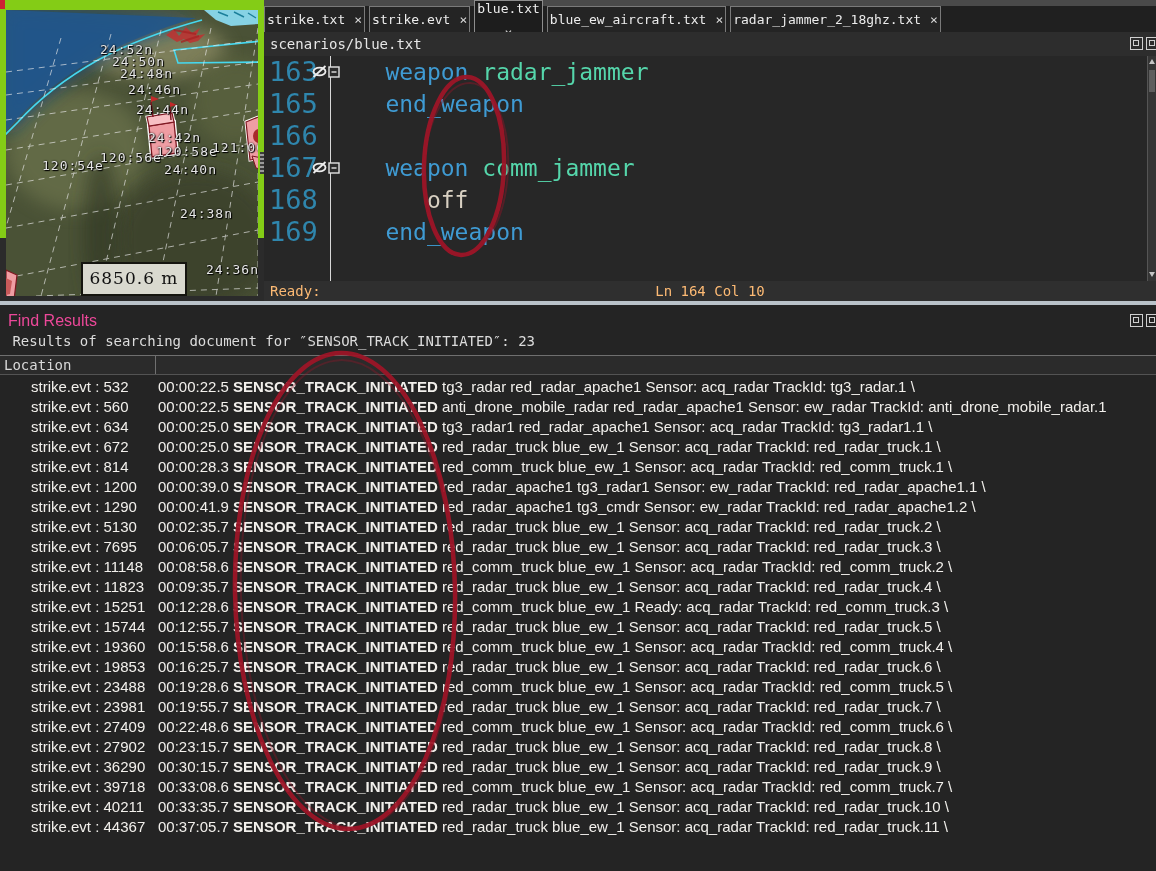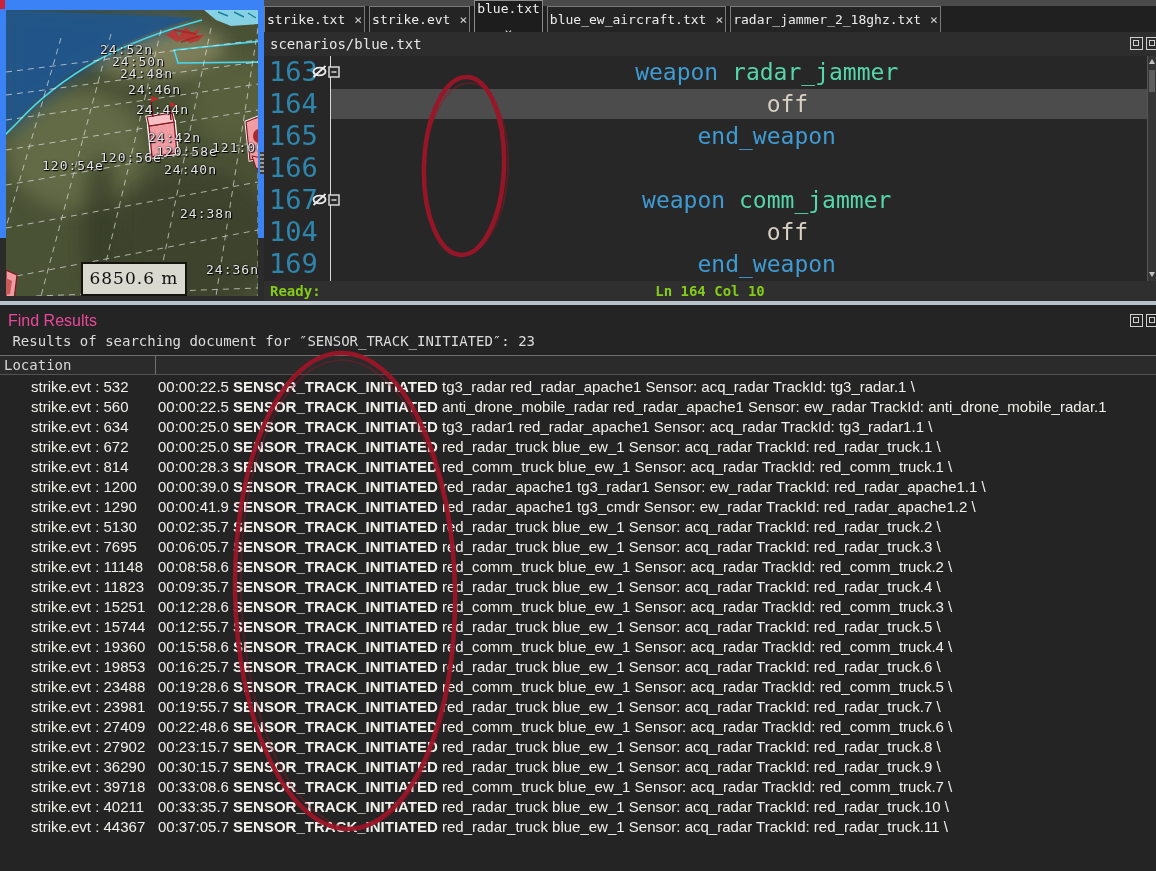--- a/index.html
+++ b/index.html
@@ -1,19 +1,19 @@
 <!DOCTYPE html>
 <html><head>
 <meta charset="utf-8">
 <style>
   html,body{margin:0;padding:0;background:#1b1b1b;}
   .screen{position:relative;width:1156px;height:871px;background:#2b2b2b;overflow:hidden;
           font-family:"DejaVu Sans Mono",monospace;}
   
-  .map-panel{position:absolute;left:0;top:0;width:264px;height:238px;background:#3b82f6;}
+  .map-panel{position:absolute;left:0;top:0;width:264px;height:238px;background:#84cc16;}
   .map-view{position:absolute;left:6px;top:10px;width:252px;height:286px;overflow:hidden;background:#46502f;}
   .map-label{position:absolute;font-size:13px;color:#e6e6e6;white-space:nowrap;
              text-shadow:0 0 2px #000,1px 1px 1px #000;letter-spacing:1px;}
   .map-scale-box{position:absolute;left:75px;top:252px;width:102px;height:30px;background:#d9d9cf;
                  border:2px solid #15150f;color:#111;font-size:17px;line-height:28px;text-align:center;
                  font-family:"DejaVu Serif",serif;letter-spacing:1px;}
   .map-grip{position:absolute;right:0px;top:152px;width:4px;height:22px;
             background:repeating-linear-gradient(#3c3c3c 0 2px,#9a9a9a 2px 4px);}
   .corner-mark{position:absolute;left:0;top:0;width:5px;height:9px;background:#c23;}
   
@@ -24,40 +24,40 @@
        background:#242424;border:1px solid #7a7a7a;border-bottom:none;color:#ececec;font-size:13px;
        white-space:nowrap;cursor:pointer;}
   .tab.active{height:31px;background:#1d1d1d;border-color:#8d8d8d;flex-direction:column;}
   .tab .tab-close{font-size:13px;color:#dcdcdc;}
   .path-bar{position:absolute;left:0;top:32px;width:892px;height:24px;background:#2d2d2d;
             color:#e6e6e6;font-size:14px;line-height:24px;padding-left:6px;box-sizing:border-box;}
   .win-icons{position:absolute;right:0;top:5px;width:26px;height:14px;overflow:hidden;display:flex;gap:3px;}
   .win-icon{width:11px;height:11px;border:1px solid #cfcfcf;position:relative;flex:none;background:transparent;}
   .win-icon::after{content:"";position:absolute;left:2px;top:2px;width:4px;height:4px;border:1px solid #cfcfcf;}
   
-  .code-area{position:absolute;left:0;top:56px;width:884px;height:225px;background:#272727;overflow:hidden;text-align:center;}
+  .code-area{position:absolute;left:0;top:56px;width:884px;height:225px;background:#272727;overflow:hidden;}
   .code-row{position:relative;height:32px;display:flex;align-items:center;}
   .gutter{width:66px;flex:none;position:relative;height:32px;display:flex;align-items:center;}
   .gutter-num{color:#2f86ad;font-size:27px;padding-left:5px;letter-spacing:0px;line-height:32px;}
   .gutter-icons{position:absolute;right:-10px;top:7px;display:flex;align-items:center;gap:1px;z-index:3;}
   .code-text{flex:1;height:32px;line-height:32px;font-size:23px;white-space:pre;position:relative;z-index:1;}
   .code-row .hl-bg{position:absolute;left:66px;right:0;top:1px;bottom:1px;background:#4c4c4c;z-index:0;}
   .gutter-line{position:absolute;left:66px;top:0;bottom:0;width:1px;background:#d8d8d8;z-index:2;}
   .tok-kw{color:#3f9bd3;} .tok-type{color:#55d6ab;} .tok-plain{color:#d8d0c2;}
   
   .vscroll{position:absolute;right:0;top:56px;width:8px;height:225px;background:#353535;border-left:1px solid #555;}
   .vs-up,.vs-down{position:absolute;left:0;width:8px;height:12px;cursor:pointer;}
   .vs-up{top:0;} .vs-down{bottom:0;}
   .vs-up::after{content:"";position:absolute;left:1px;top:3px;border-left:3px solid transparent;
     border-right:3px solid transparent;border-bottom:5px solid #c4c4c4;}
   .vs-down::after{content:"";position:absolute;left:1px;top:3px;border-left:3px solid transparent;
     border-right:3px solid transparent;border-top:5px solid #c4c4c4;}
   .vs-thumb{position:absolute;left:1px;top:14px;width:6px;height:22px;background:#5e5e5e;}
   .status-bar{position:absolute;left:0;top:281px;width:892px;height:20px;background:#2f2f2f;
-              color:#84cc16;font-size:14px;line-height:20px;font-weight:bold;}
+              color:#fdba74;font-size:14px;line-height:20px;}
   .status-left{position:absolute;left:6px;}
   .status-pos{position:absolute;left:0;width:100%;text-align:center;}
   
   .splitter{position:absolute;left:0;top:301px;width:1156px;height:4px;background:#b9c2c9;cursor:row-resize;}
   .split-grip{position:absolute;left:566px;top:306px;width:30px;height:4px;color:#8f8f8f;font-size:9px;
               line-height:3px;letter-spacing:1px;overflow:hidden;}
   
   .find-panel{position:absolute;left:0;top:305px;width:1156px;height:566px;background:#242424;}
   .fr-title{position:absolute;left:8px;top:7px;font-family:"Liberation Sans",sans-serif;
             font-size:16px;color:#ec4899;}
@@ -215,27 +215,20 @@
                   </svg></span>
                 <span><svg width="12" height="12" viewBox="0 0 12 12">
                     <rect x="1" y="1" width="10" height="10" fill="#2b2b2b" stroke="#e4e4e4" stroke-width="1.4"></rect>
                     <line x1="3.5" y1="6" x2="8.5" y2="6" stroke="#e4e4e4" stroke-width="1.4"></line>
                   </svg></span>
               </span>
             </div>
             <div class="code-text"><span class="tok-kw">    weapon</span><span class="tok-type"> radar_jammer</span></div>
           </div>
           <div class="code-row">
-            <div class="hl-bg"></div>
-            <div class="gutter">
-              <span class="gutter-num">164</span>
-            </div>
-            <div class="code-text"><span class="tok-plain">       off</span></div>
-          </div>
-          <div class="code-row">
             <div class="gutter">
               <span class="gutter-num">165</span>
             </div>
             <div class="code-text"><span class="tok-kw">    end_weapon</span></div>
           </div>
           <div class="code-row">
             <div class="gutter">
               <span class="gutter-num">166</span>
             </div>
             <div class="code-text"></div>
@@ -251,21 +244,21 @@
                 <span><svg width="12" height="12" viewBox="0 0 12 12">
                     <rect x="1" y="1" width="10" height="10" fill="#2b2b2b" stroke="#e4e4e4" stroke-width="1.4"></rect>
                     <line x1="3.5" y1="6" x2="8.5" y2="6" stroke="#e4e4e4" stroke-width="1.4"></line>
                   </svg></span>
               </span>
             </div>
             <div class="code-text"><span class="tok-kw">    weapon</span><span class="tok-type"> comm_jammer</span></div>
           </div>
           <div class="code-row">
             <div class="gutter">
-              <span class="gutter-num">104</span>
+              <span class="gutter-num">168</span>
             </div>
             <div class="code-text"><span class="tok-plain">       off</span></div>
           </div>
           <div class="code-row">
             <div class="gutter">
               <span class="gutter-num">169</span>
             </div>
             <div class="code-text"><span class="tok-kw">    end_weapon</span></div>
           </div>
         </div>
@@ -334,21 +327,21 @@
         <div class="fr-row">
           <span class="fr-loc">strike.evt : 11148</span>
           <span class="fr-text"><span>00:08:58.6 </span><span class="fr-tag">SENSOR_TRACK_INITIATED</span><span> red_comm_truck blue_ew_1 Sensor: acq_radar TrackId: red_comm_truck.2 \</span></span>
         </div>
         <div class="fr-row">
           <span class="fr-loc">strike.evt : 11823</span>
           <span class="fr-text"><span>00:09:35.7 </span><span class="fr-tag">SENSOR_TRACK_INITIATED</span><span> red_radar_truck blue_ew_1 Sensor: acq_radar TrackId: red_radar_truck.4 \</span></span>
         </div>
         <div class="fr-row">
           <span class="fr-loc">strike.evt : 15251</span>
-          <span class="fr-text"><span>00:12:28.6 </span><span class="fr-tag">SENSOR_TRACK_INITIATED</span><span> red_comm_truck blue_ew_1 Sensor: acq_radar TrackId: red_comm_truck.3 \</span></span>
+          <span class="fr-text"><span>00:12:28.6 </span><span class="fr-tag">SENSOR_TRACK_INITIATED</span><span> red_comm_truck blue_ew_1 Ready: acq_radar TrackId: red_comm_truck.3 \</span></span>
         </div>
         <div class="fr-row">
           <span class="fr-loc">strike.evt : 15744</span>
           <span class="fr-text"><span>00:12:55.7 </span><span class="fr-tag">SENSOR_TRACK_INITIATED</span><span> red_radar_truck blue_ew_1 Sensor: acq_radar TrackId: red_radar_truck.5 \</span></span>
         </div>
         <div class="fr-row">
           <span class="fr-loc">strike.evt : 19360</span>
           <span class="fr-text"><span>00:15:58.6 </span><span class="fr-tag">SENSOR_TRACK_INITIATED</span><span> red_comm_truck blue_ew_1 Sensor: acq_radar TrackId: red_comm_truck.4 \</span></span>
         </div>
         <div class="fr-row">

